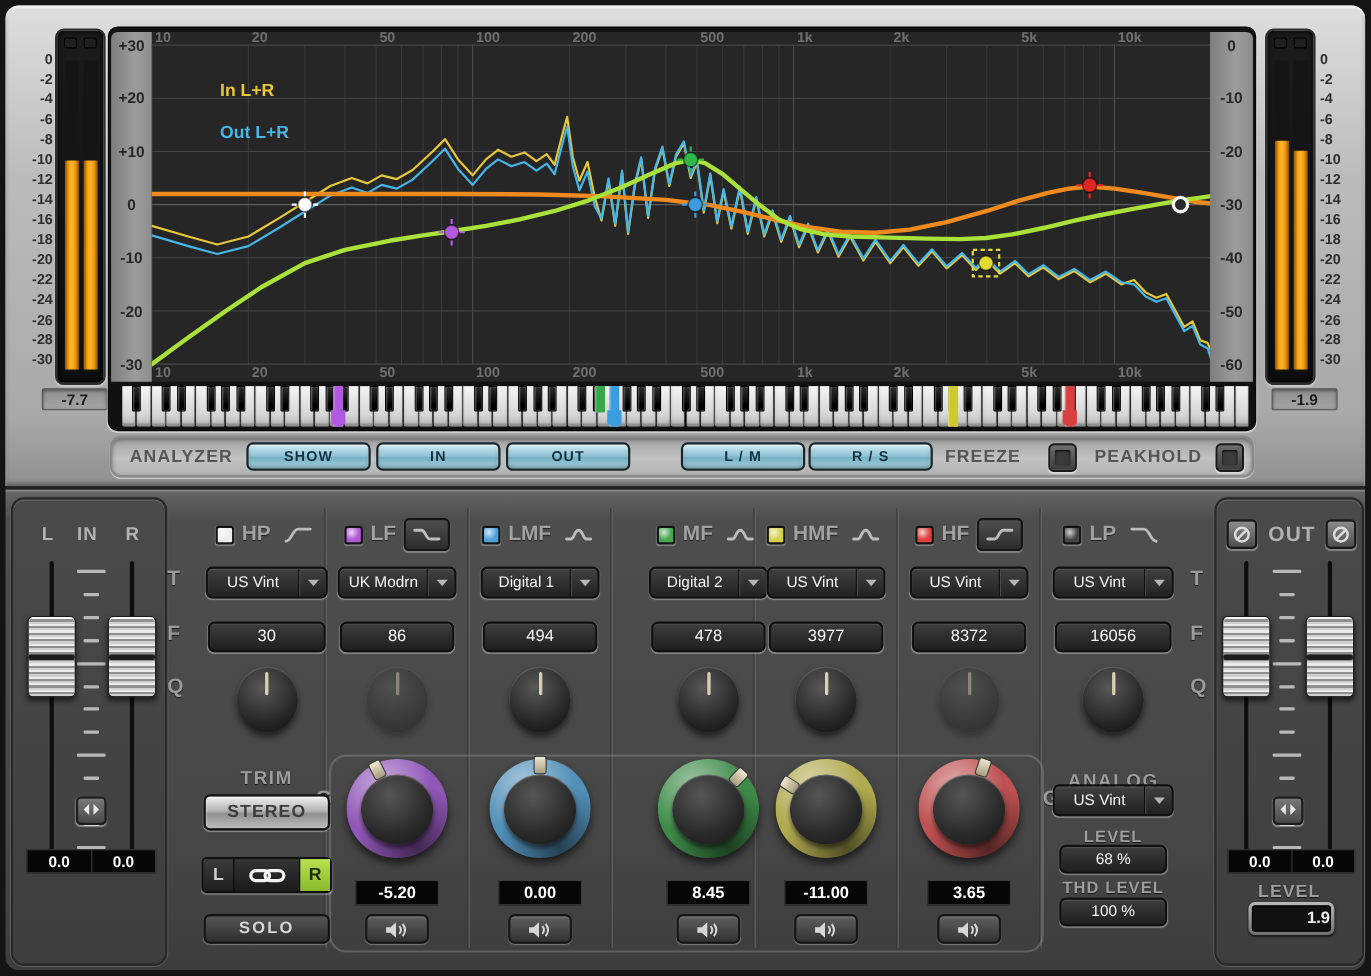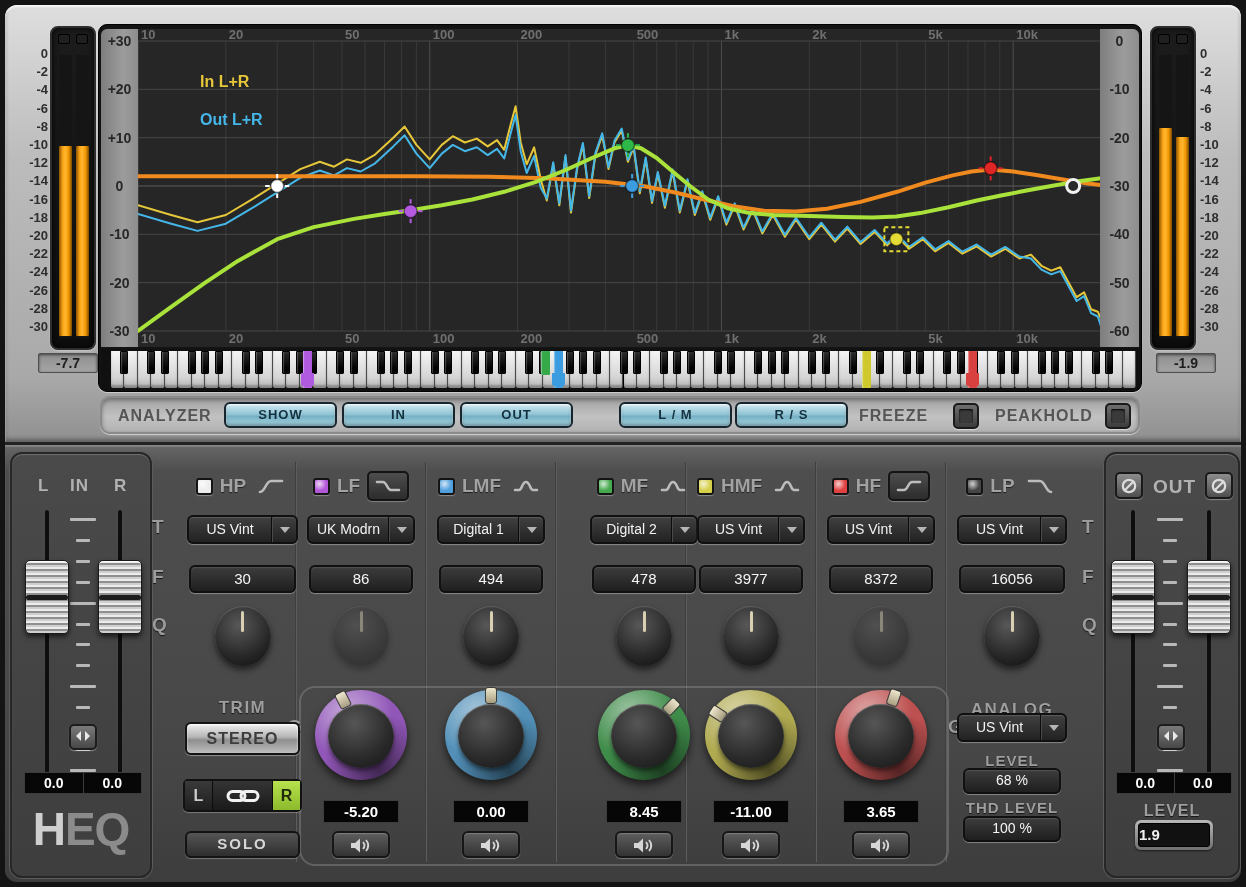--- a/index.html
+++ b/index.html
@@ -77,21 +77,21 @@
   .valstrip div{flex:1;color:#fff;font-size:14px;font-weight:bold;text-align:center;line-height:20px}
   .valstrip div:first-child{border-right:1px solid #3c3c3c}
   .logo{position:absolute;width:100%;text-align:center;font-size:46px;font-weight:bold;letter-spacing:-1px}
   .logo .lh{color:#cfcfcf}.logo .leq{color:#8b8b8b}
   .phasebtn{position:absolute;width:28px;height:27px;border-radius:5px;border:2px solid #191919;cursor:pointer;
     background:linear-gradient(180deg,#8c8c8c,#4e4e4e);box-shadow:0 1px 1px rgba(255,255,255,.35)}
   .phasebtn svg{margin:3px 0 0 3px}
   .trimframe{position:absolute;border-radius:6px;padding:3px;background:linear-gradient(180deg,#b9b9b9,#6f6f6f);
     box-shadow:0 1px 2px rgba(0,0,0,.6)}
   .trimval{width:100%;height:100%;background:#111;border-radius:3px;color:#f0f0f0;font-size:15px;font-weight:bold;
-    text-align:left;line-height:22px;border:1px solid #000}
+    text-align:right;line-height:22px;border:1px solid #000}
 
   
   .band{position:absolute;top:460px;height:406px}
   .sep{position:absolute;top:462px;height:400px;width:2px;
     background:linear-gradient(90deg,#2e2e2e,#6d6d6d)}
   .gain-outline{position:absolute;left:299px;top:686px;width:650px;height:180px;border:2px solid rgba(140,140,140,.45);
     border-radius:16px}
   .bhead{position:absolute;top:12px;left:0;right:0;height:28px;display:flex;align-items:center;justify-content:center;gap:7px}
   .led{width:17px;height:17px;border-radius:3px;border:2px solid #141414;box-shadow:0 1px 1px rgba(255,255,255,.35);cursor:pointer}
   .blabel{font-size:19px;font-weight:bold;color:#a2a2a2;text-shadow:0 1px 1px rgba(0,0,0,.6)}
@@ -512,21 +512,20 @@
     <div class="linkbtn2" style="left:57px;top:270px">
       <svg width="22" height="18" viewBox="0 0 22 18" style="margin:1px 0 0 1px">
           <path d="M9 4 L4 9 L9 14 Z" fill="#e8e8e8"></path>
           <path d="M13 4 L18 9 L13 14 Z" fill="#e8e8e8"></path>
         </svg>
     </div>
     <div class="valstrip" style="left:12px;top:318px;width:118px">
       <div>0.0</div>
       <div>0.0</div>
     </div>
-    <div class="logo" style="top:348px"><span class="lh">H</span><span class="leq">EQ</span></div>
   </div>
 
   <div class="iopanel" style="left:1104px;width:136px">
     <div class="phasebtn" style="left:9px;top:18px">
       <svg width="18" height="18" viewBox="0 0 16 16">
           <circle cx="8" cy="8" r="5.5" stroke="#dcdcdc" stroke-width="2" fill="none"></circle>
           <line x1="3.5" y1="12.5" x2="12.5" y2="3.5" stroke="#dcdcdc" stroke-width="2"></line>
         </svg>
     </div>
     <span class="iolabel" style="left:47px;top:22px;font-size:19px">OUT</span>

